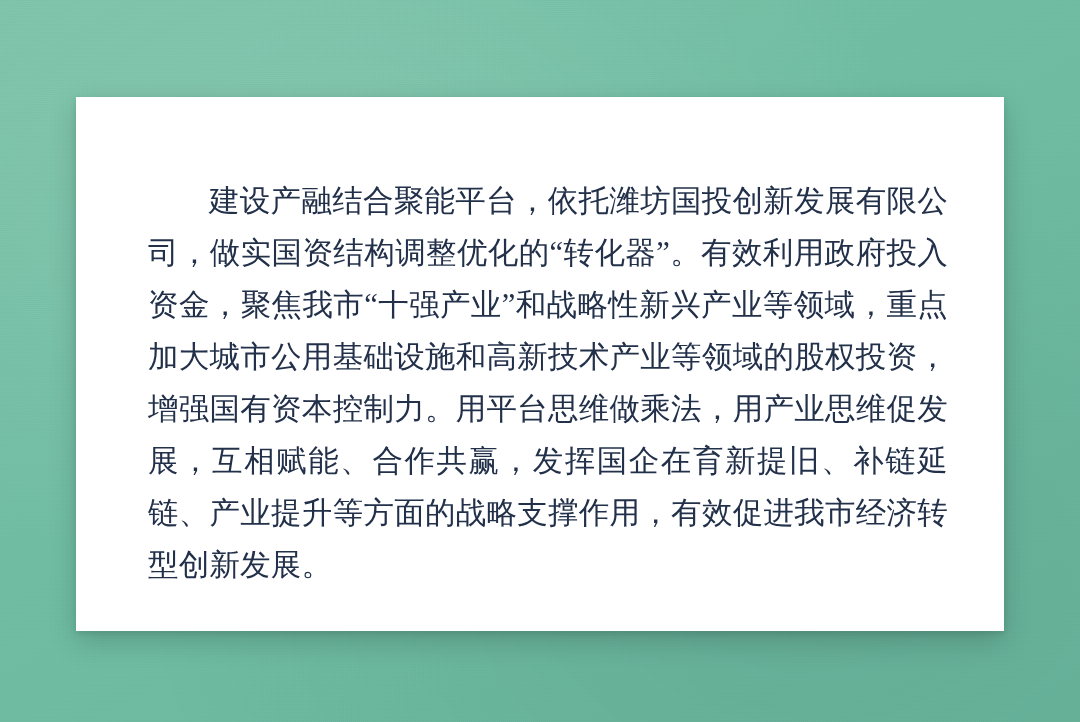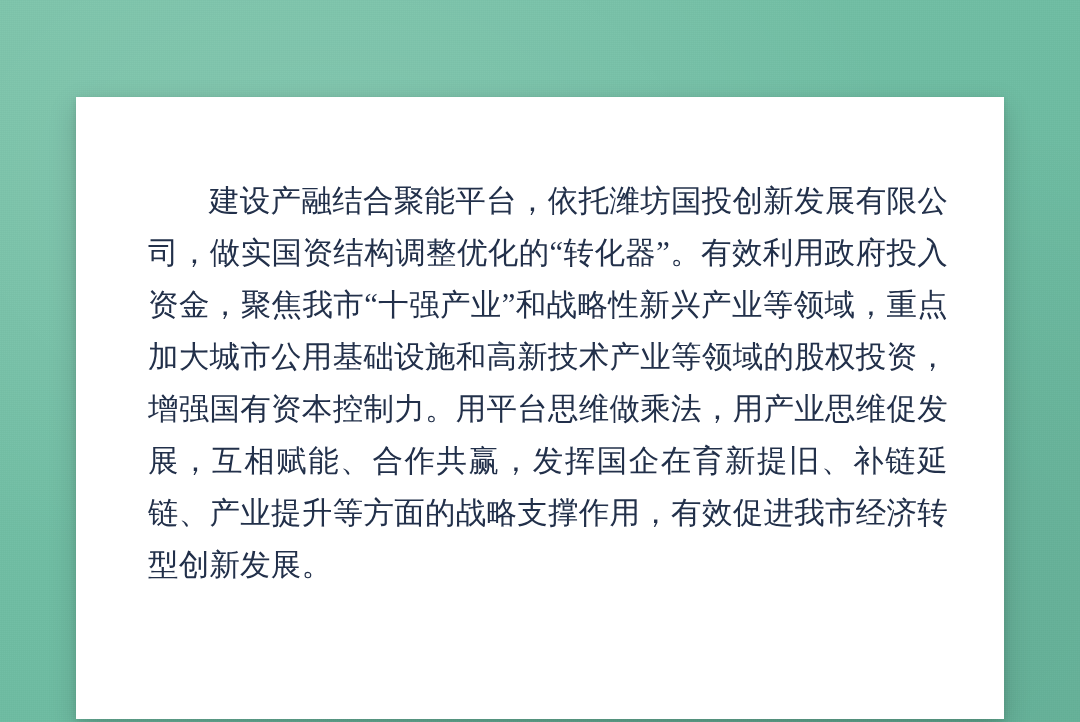--- a/index.html
+++ b/index.html
@@ -34,21 +34,21 @@
       repeating-linear-gradient(0deg, rgba(255,255,255,0.016) 0px, rgba(255,255,255,0.016) 1px, rgba(0,0,0,0.012) 1px, rgba(0,0,0,0.012) 2px),
       repeating-linear-gradient(90deg, rgba(255,255,255,0.016) 0px, rgba(255,255,255,0.016) 1px, rgba(0,0,0,0.010) 1px, rgba(0,0,0,0.010) 2px);
     opacity: 0.75;
   }
 
   .card {
     position: absolute;
     left: 76px;
     top: 97px;
     width: 928px;
-    height: 622px;
+    height: 534px;
     background: #ffffff;
     box-shadow: 0 10px 26px rgba(0, 0, 0, 0.17), 0 2px 6px rgba(0,0,0,0.10);
     z-index: 2;
   }
 
   .doc-body {
     position: absolute;
     left: 72px;
     top: 78px;
     right: 56px;

